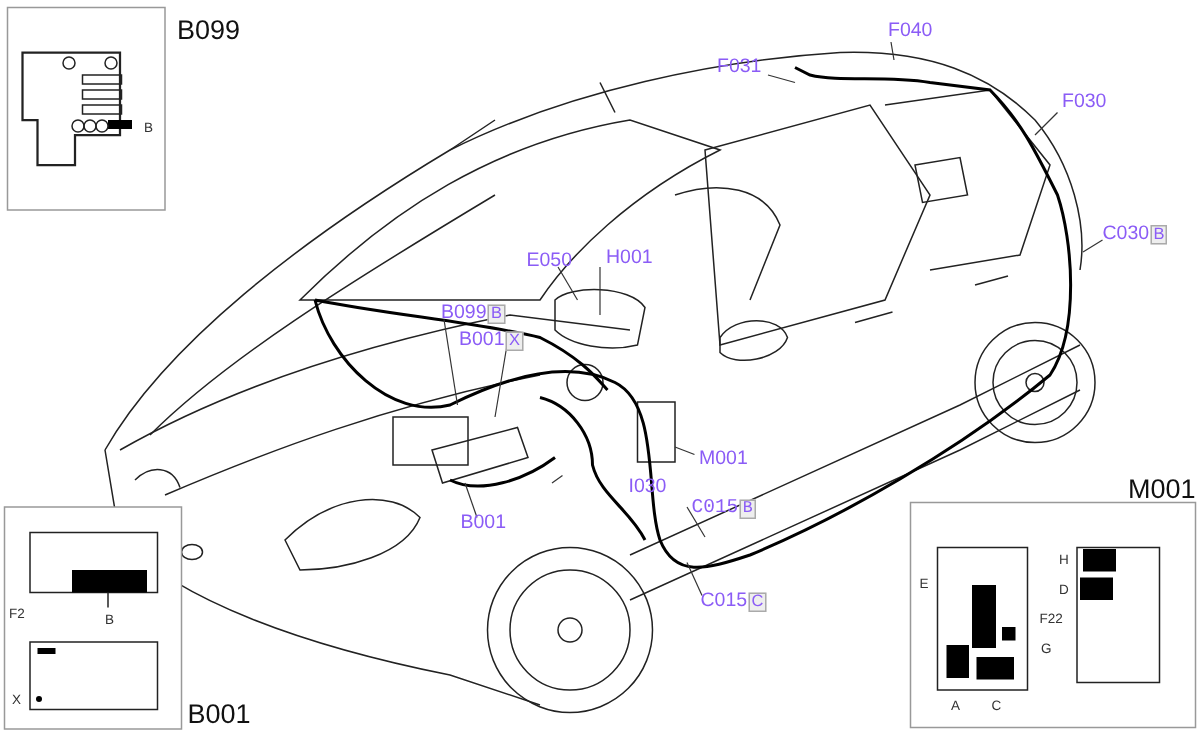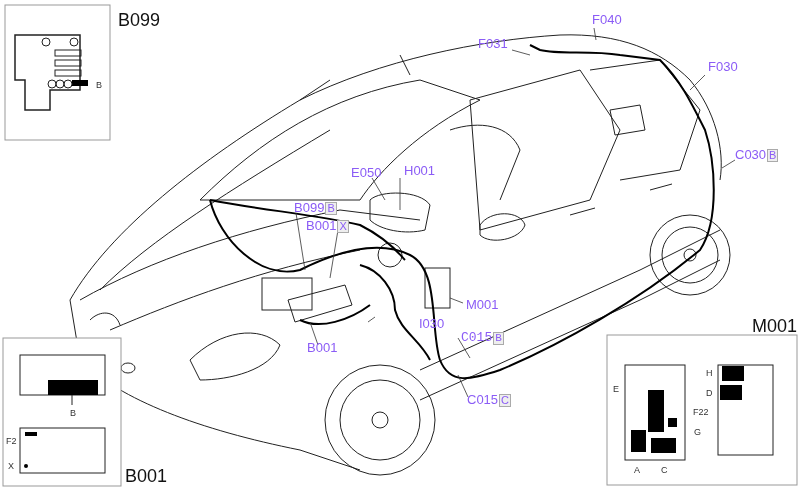--- a/index.html
+++ b/index.html
@@ -123,21 +123,21 @@
     <rect x="720" y="385" width="22" height="15" fill="#000"></rect>
   </g>
 </svg>
 
 <div class="big" style="left:118px;top:10px;">B099</div>
 <div class="big" style="left:125px;top:466px;">B001</div>
 <div class="big" style="left:752px;top:316px;">M001</div>
 
 <div class="sm" style="left:96px;top:80px;">B</div>
 <div class="sm" style="left:70px;top:408px;">B</div>
-<div class="sm" style="left:6px;top:436px;">F2</div>
+<div class="sm" style="left:6px;top:404px;">F2</div>
 <div class="sm" style="left:8px;top:461px;">X</div>
 <div class="sm" style="left:613px;top:384px;">E</div>
 <div class="sm" style="left:693px;top:407px;">F22</div>
 <div class="sm" style="left:694px;top:427px;">G</div>
 <div class="sm" style="left:634px;top:465px;">A</div>
 <div class="sm" style="left:661px;top:465px;">C</div>
 <div class="sm" style="left:706px;top:368px;">H</div>
 <div class="sm" style="left:706px;top:388px;">D</div>
 
 <div class="lbl" style="left:592px;top:13px;"><span>F040</span></div>

